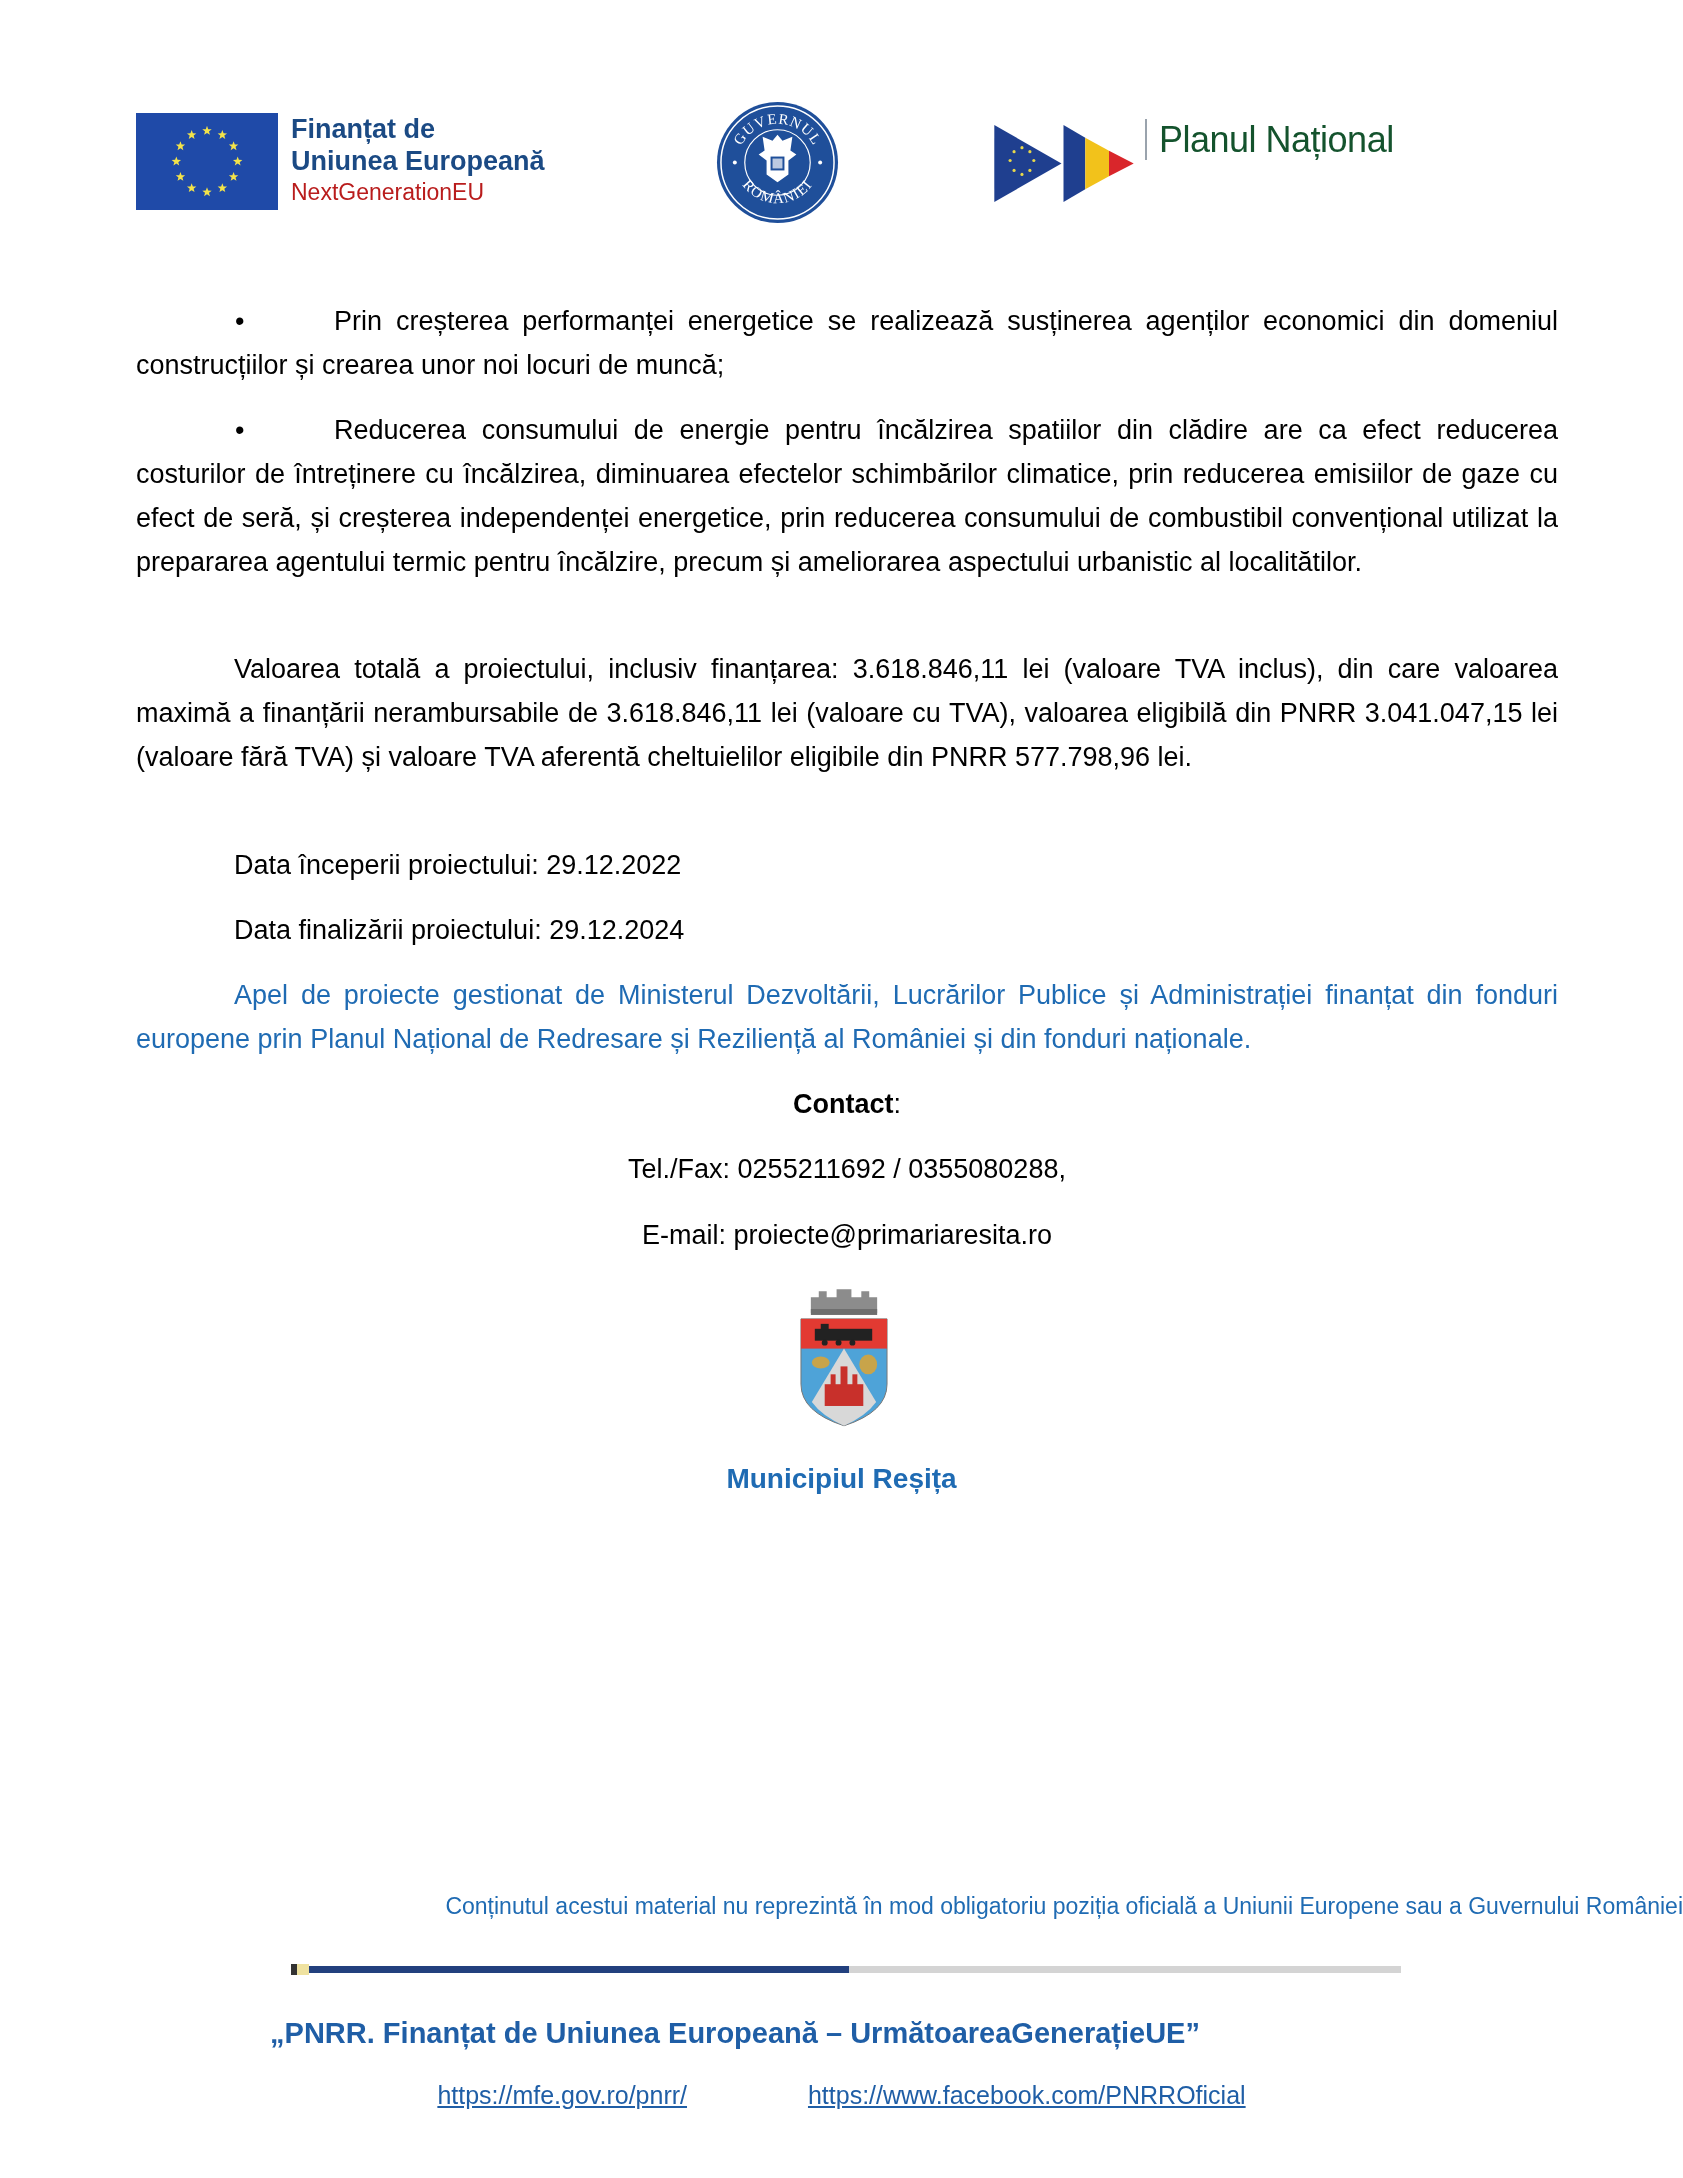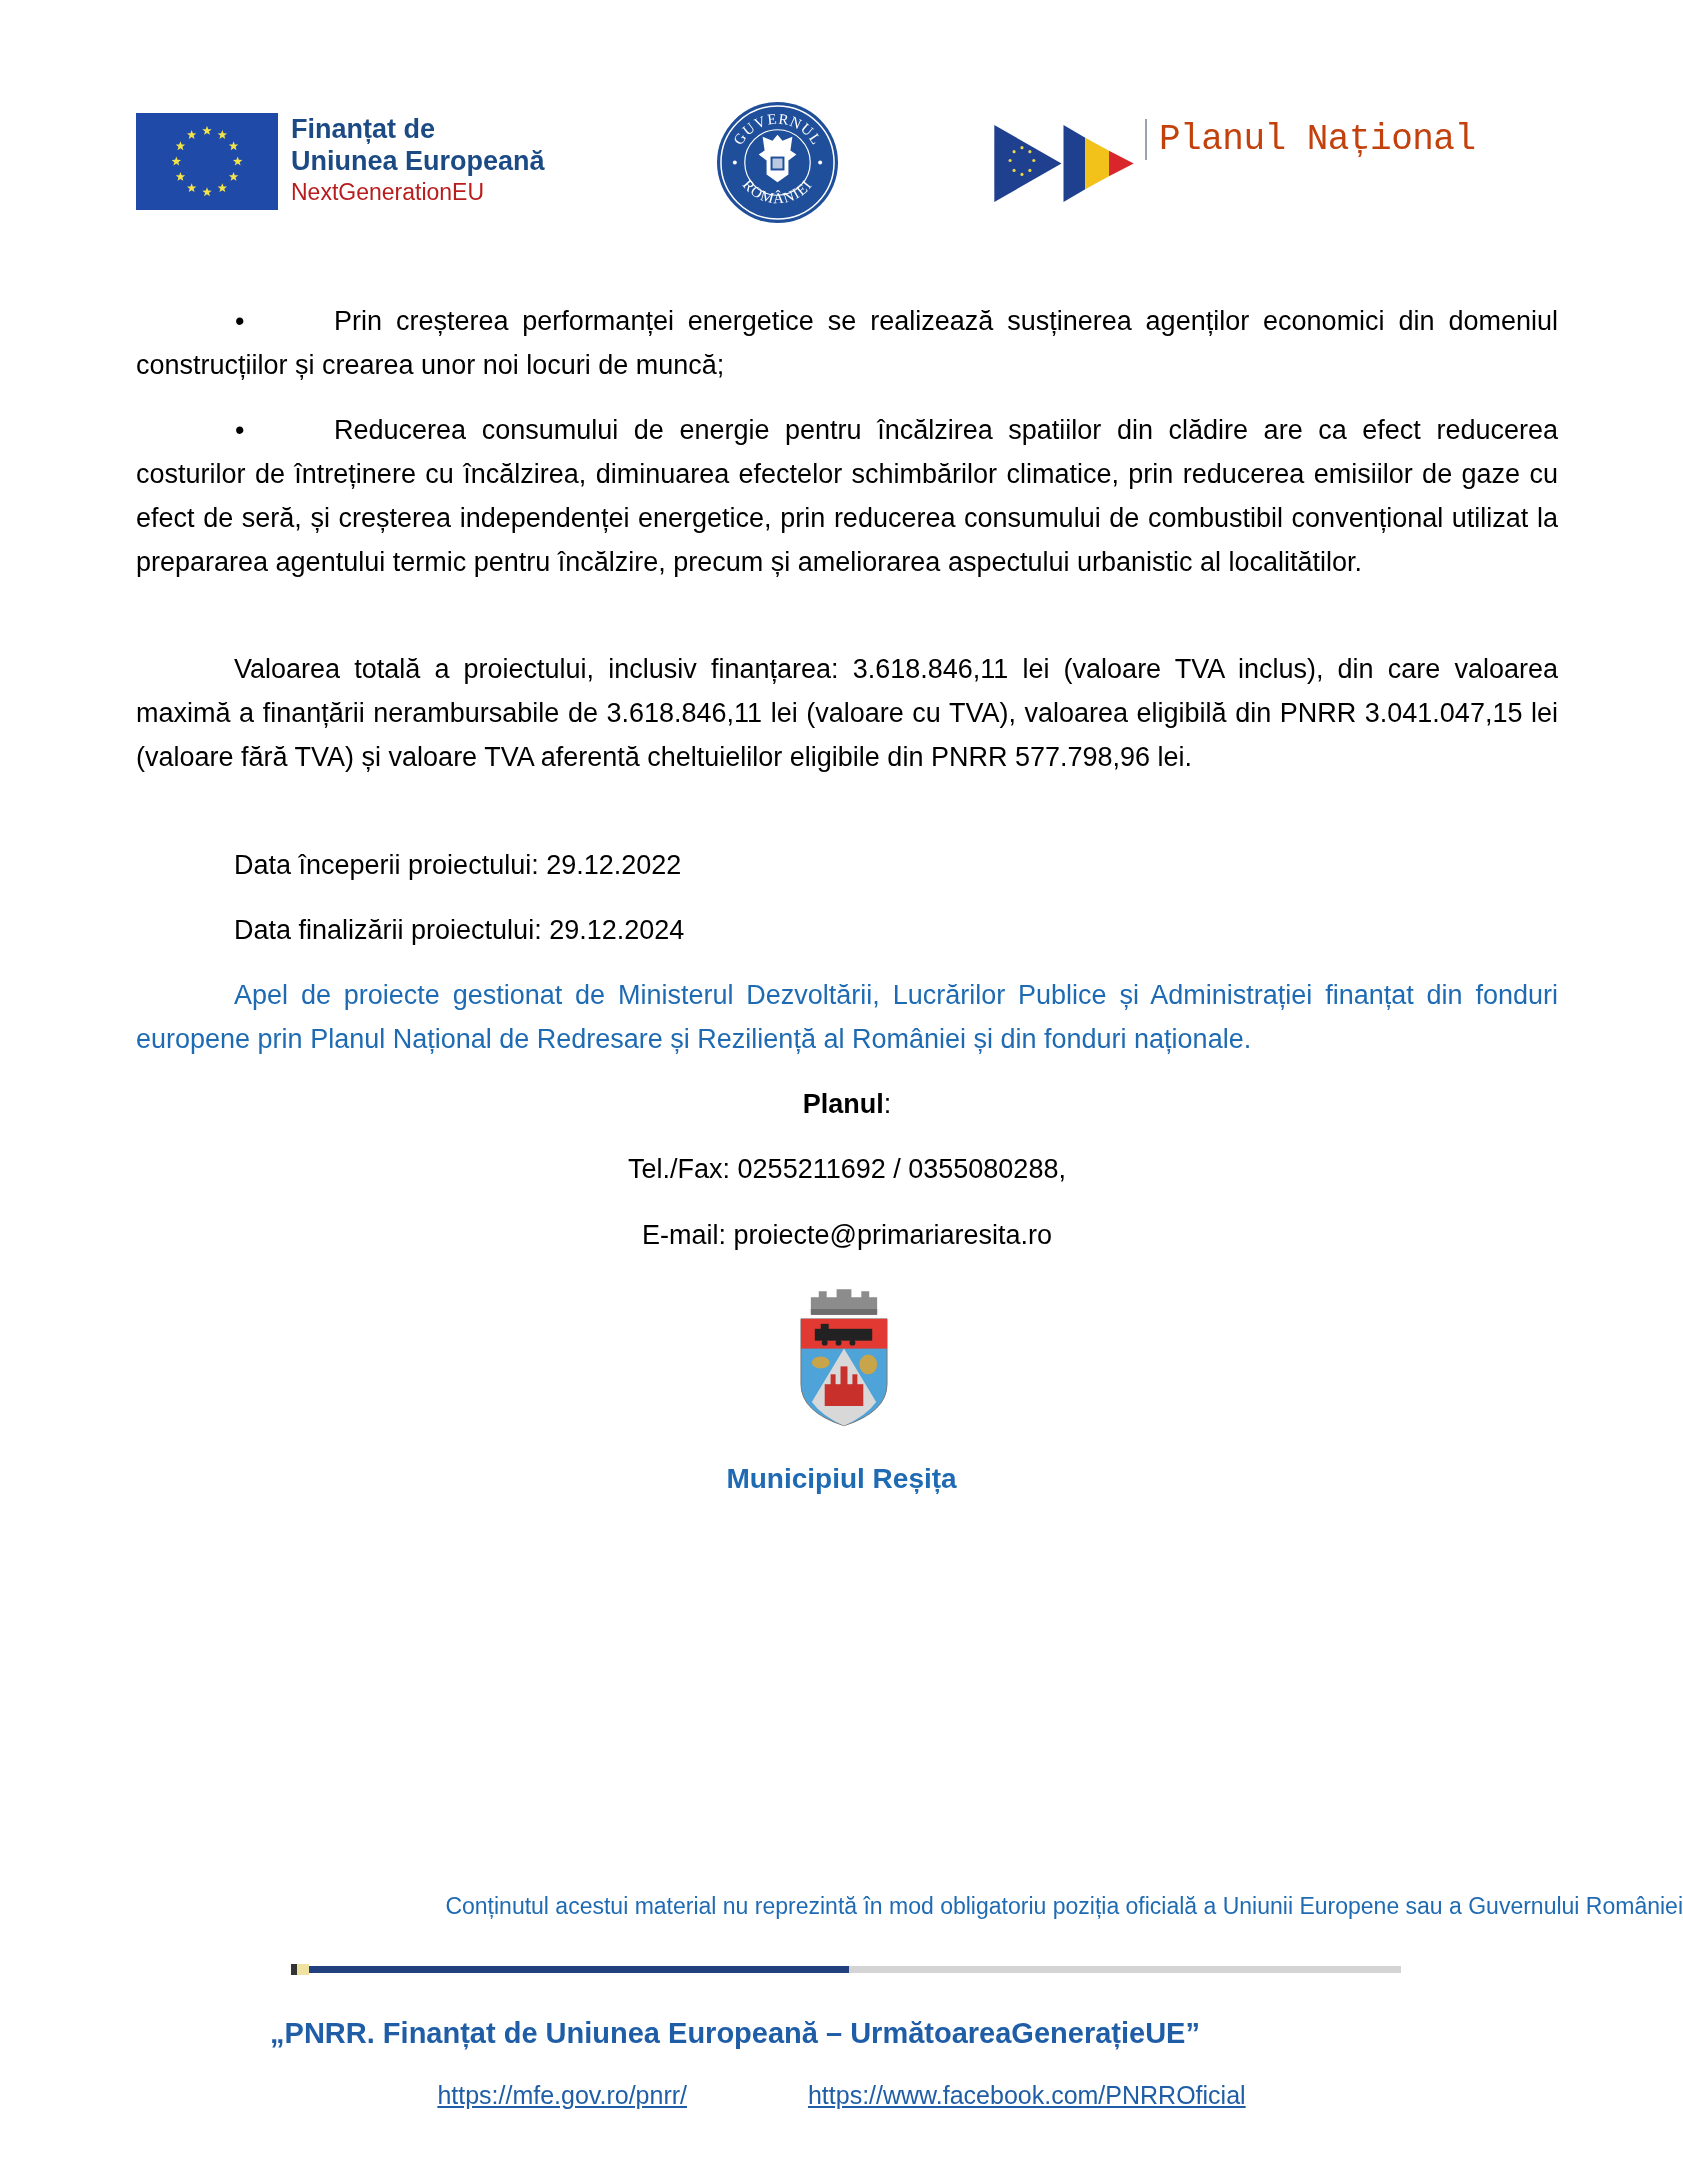--- a/index.html
+++ b/index.html
@@ -11,21 +11,21 @@
     .eu-logo { left: 136px; top: 113px; width: 436px; height: 101px; }
     .eu-flag { position: absolute; left: 0; top: 0; width: 142px; height: 97px; background: #1f4aa8; }
     .eu-text { position: absolute; left: 155px; top: 0; }
     .eu-line1, .eu-line2 { font-family: "Liberation Sans", sans-serif; font-weight: bold; color: #1b4a84; font-size: 27px; line-height: 32px; }
     .eu-line3 { font-family: "Liberation Sans", sans-serif; color: #b91c1c; font-size: 23px; line-height: 30px; }
 
     .gov-logo { left: 715px; top: 99px; width: 125px; height: 127px; }
 
     .pnrr-logo { left: 992px; top: 119px; width: 614px; height: 89px; }
     .pnrr-text { position: absolute; left: 153px; top: 0; border-left: 2px solid #9aa3ad; padding-left: 12px; }
-    .pnrr-line { font-family: Liberation Mono, monospace; color: #c2410c; font-size: 36px; line-height: 41px; letter-spacing: -0.5px; }
+    .pnrr-line { font-family: Liberation Sans, sans-serif; color: #14532d; font-size: 36px; line-height: 41px; letter-spacing: -0.5px; }
 
     
     .doc { left: 136px; width: 1422px; font-family: "Liberation Sans", sans-serif; font-size: 27px; line-height: 44px; }
     .para { text-align: justify; margin: 0; }
     .bullet-para { position: relative; }
     .bullet { position: absolute; left: 99px; top: 0; }
     .indent-bullet { text-indent: 198px; }
     .indent { text-indent: 98px; }
     .blue { color: #1f6bb3; }
     .center { text-align: center; }
@@ -140,21 +140,21 @@
 
 <div class="abs doc" style="top:908px;">
   <p class="para indent">Data finalizării proiectului: 29.12.2024</p>
 </div>
 
 <div class="abs doc blue" style="top:973px;">
   <p class="para indent">Apel de proiecte gestionat de Ministerul Dezvoltării, Lucrărilor Publice și Administrației finanțat din fonduri europene prin Planul Național de Redresare și Reziliență al României și din fonduri naționale.</p>
 </div>
 
 <div class="abs doc center" style="top:1082px;">
-  <span class="bold">Planul</span><span>:</span>
+  <span class="bold">Contact</span><span>:</span>
 </div>
 
 <div class="abs doc center" style="top:1147px;">Tel./Fax: 0255211692 / 0355080288,</div>
 
 <div class="abs doc center" style="top:1213px;">E-mail: proiecte@primariaresita.ro</div>
 
 <div class="abs crest">
   <svg width="94" height="144" viewBox="0 0 95 145">
 
     <path d="M14 28 L14 12 L22 12 L22 6 L30 6 L30 12 L40 12 L40 4 L55 4 L55 12 L65 12 L65 6 L73 6 L73 12 L81 12 L81 28 Z" fill="#8c8c8c"></path>

